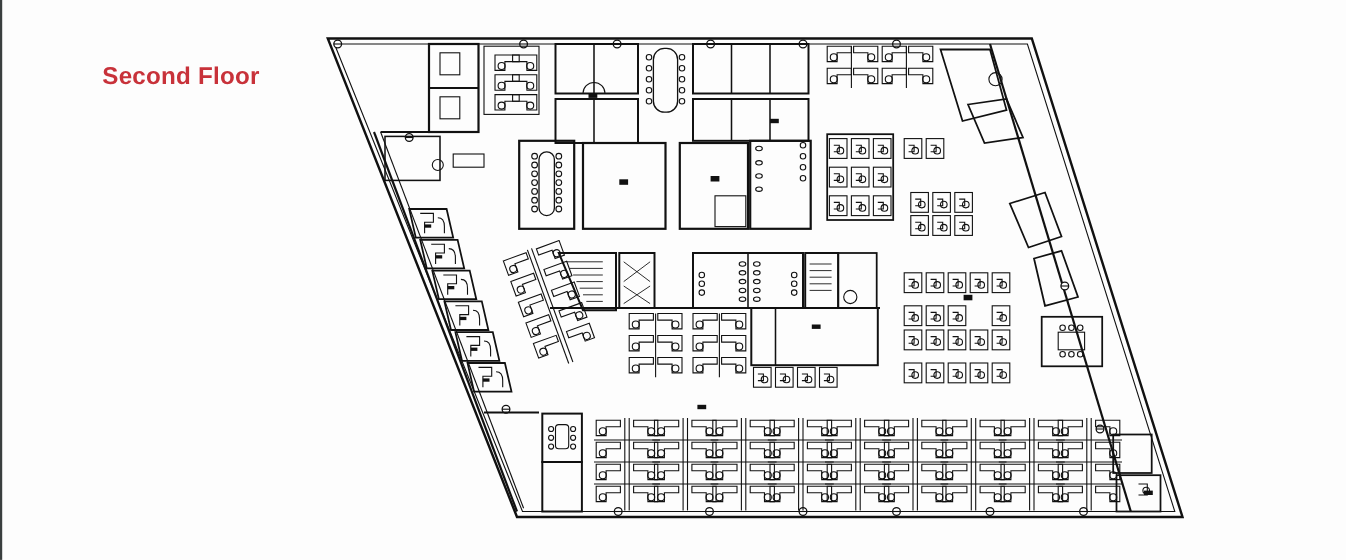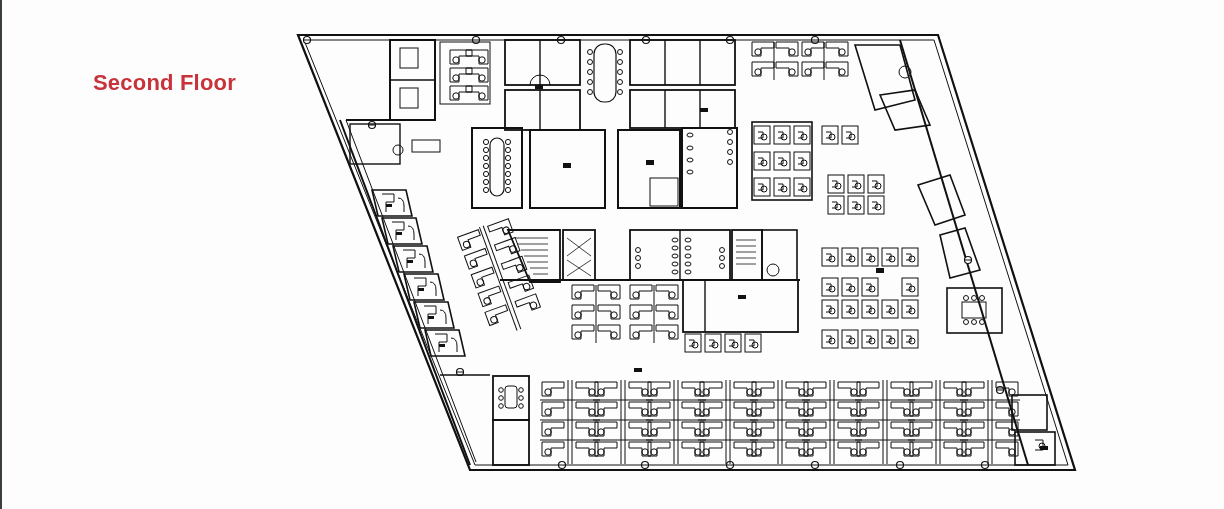--- a/index.html
+++ b/index.html
@@ -1,18 +1,18 @@
 <!DOCTYPE html>
 <html><head>
 <meta charset="utf-8">
 <style>
   html,body{margin:0;padding:0;}
   body{width:1224px;height:509px;background:#fdfdfd;position:relative;overflow:hidden;font-family:"Liberation Sans",sans-serif;}
   .left-rule{position:absolute;left:0;top:0;width:2px;height:509px;background:#3a3f3f;}
-  .title{position:absolute;left:93px;top:70px;font-family:"Liberation Sans",sans-serif;font-weight:bold;font-size:22px;letter-spacing:0.2px;}
+  .title{position:absolute;left:93px;top:56px;font-family:"Liberation Sans",sans-serif;font-weight:bold;font-size:22px;letter-spacing:0.2px;}
   #plan{position:absolute;left:0;top:0;}
 </style>
 </head>
 <body style="background: rgb(253, 253, 253);">
 
 <div class="left-rule" style="background: rgb(58, 63, 63);"></div>
 
 <div class="title" style="color: rgb(200, 50, 58);">Second Floor</div>
 
 <svg id="plan" width="1224" height="509" viewBox="0 0 1224 509" xmlns="http://www.w3.org/2000/svg">

